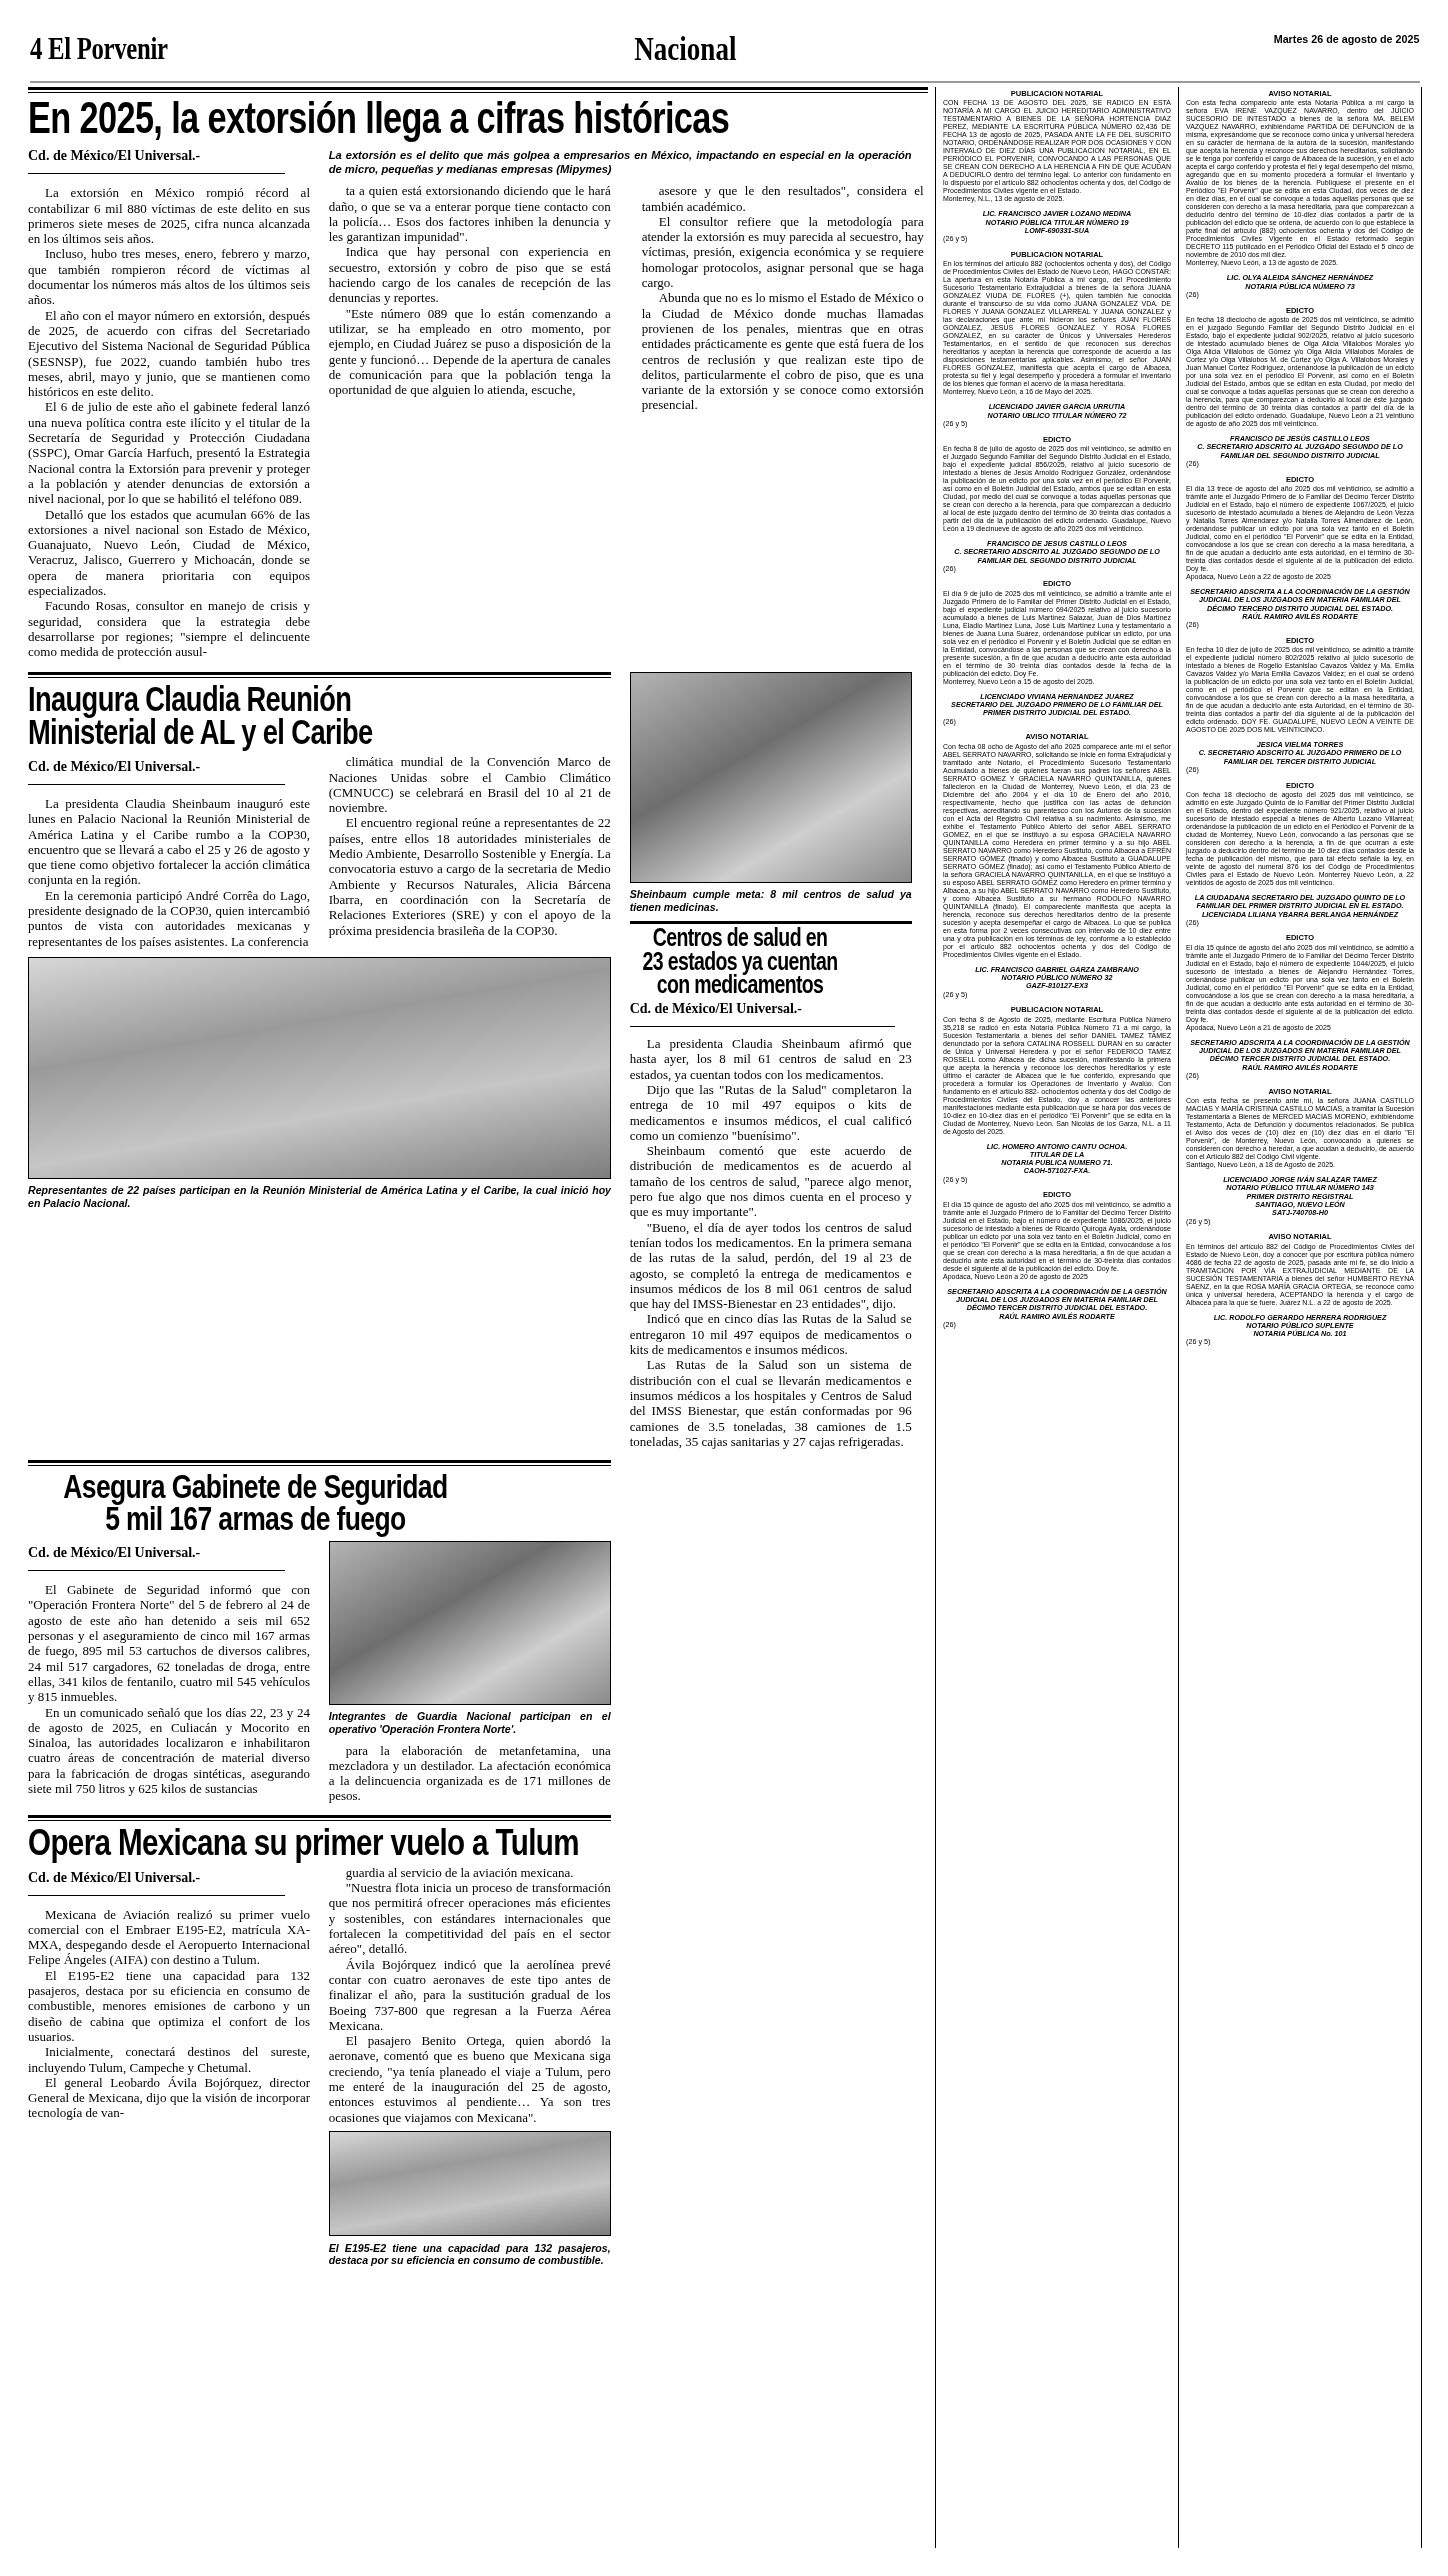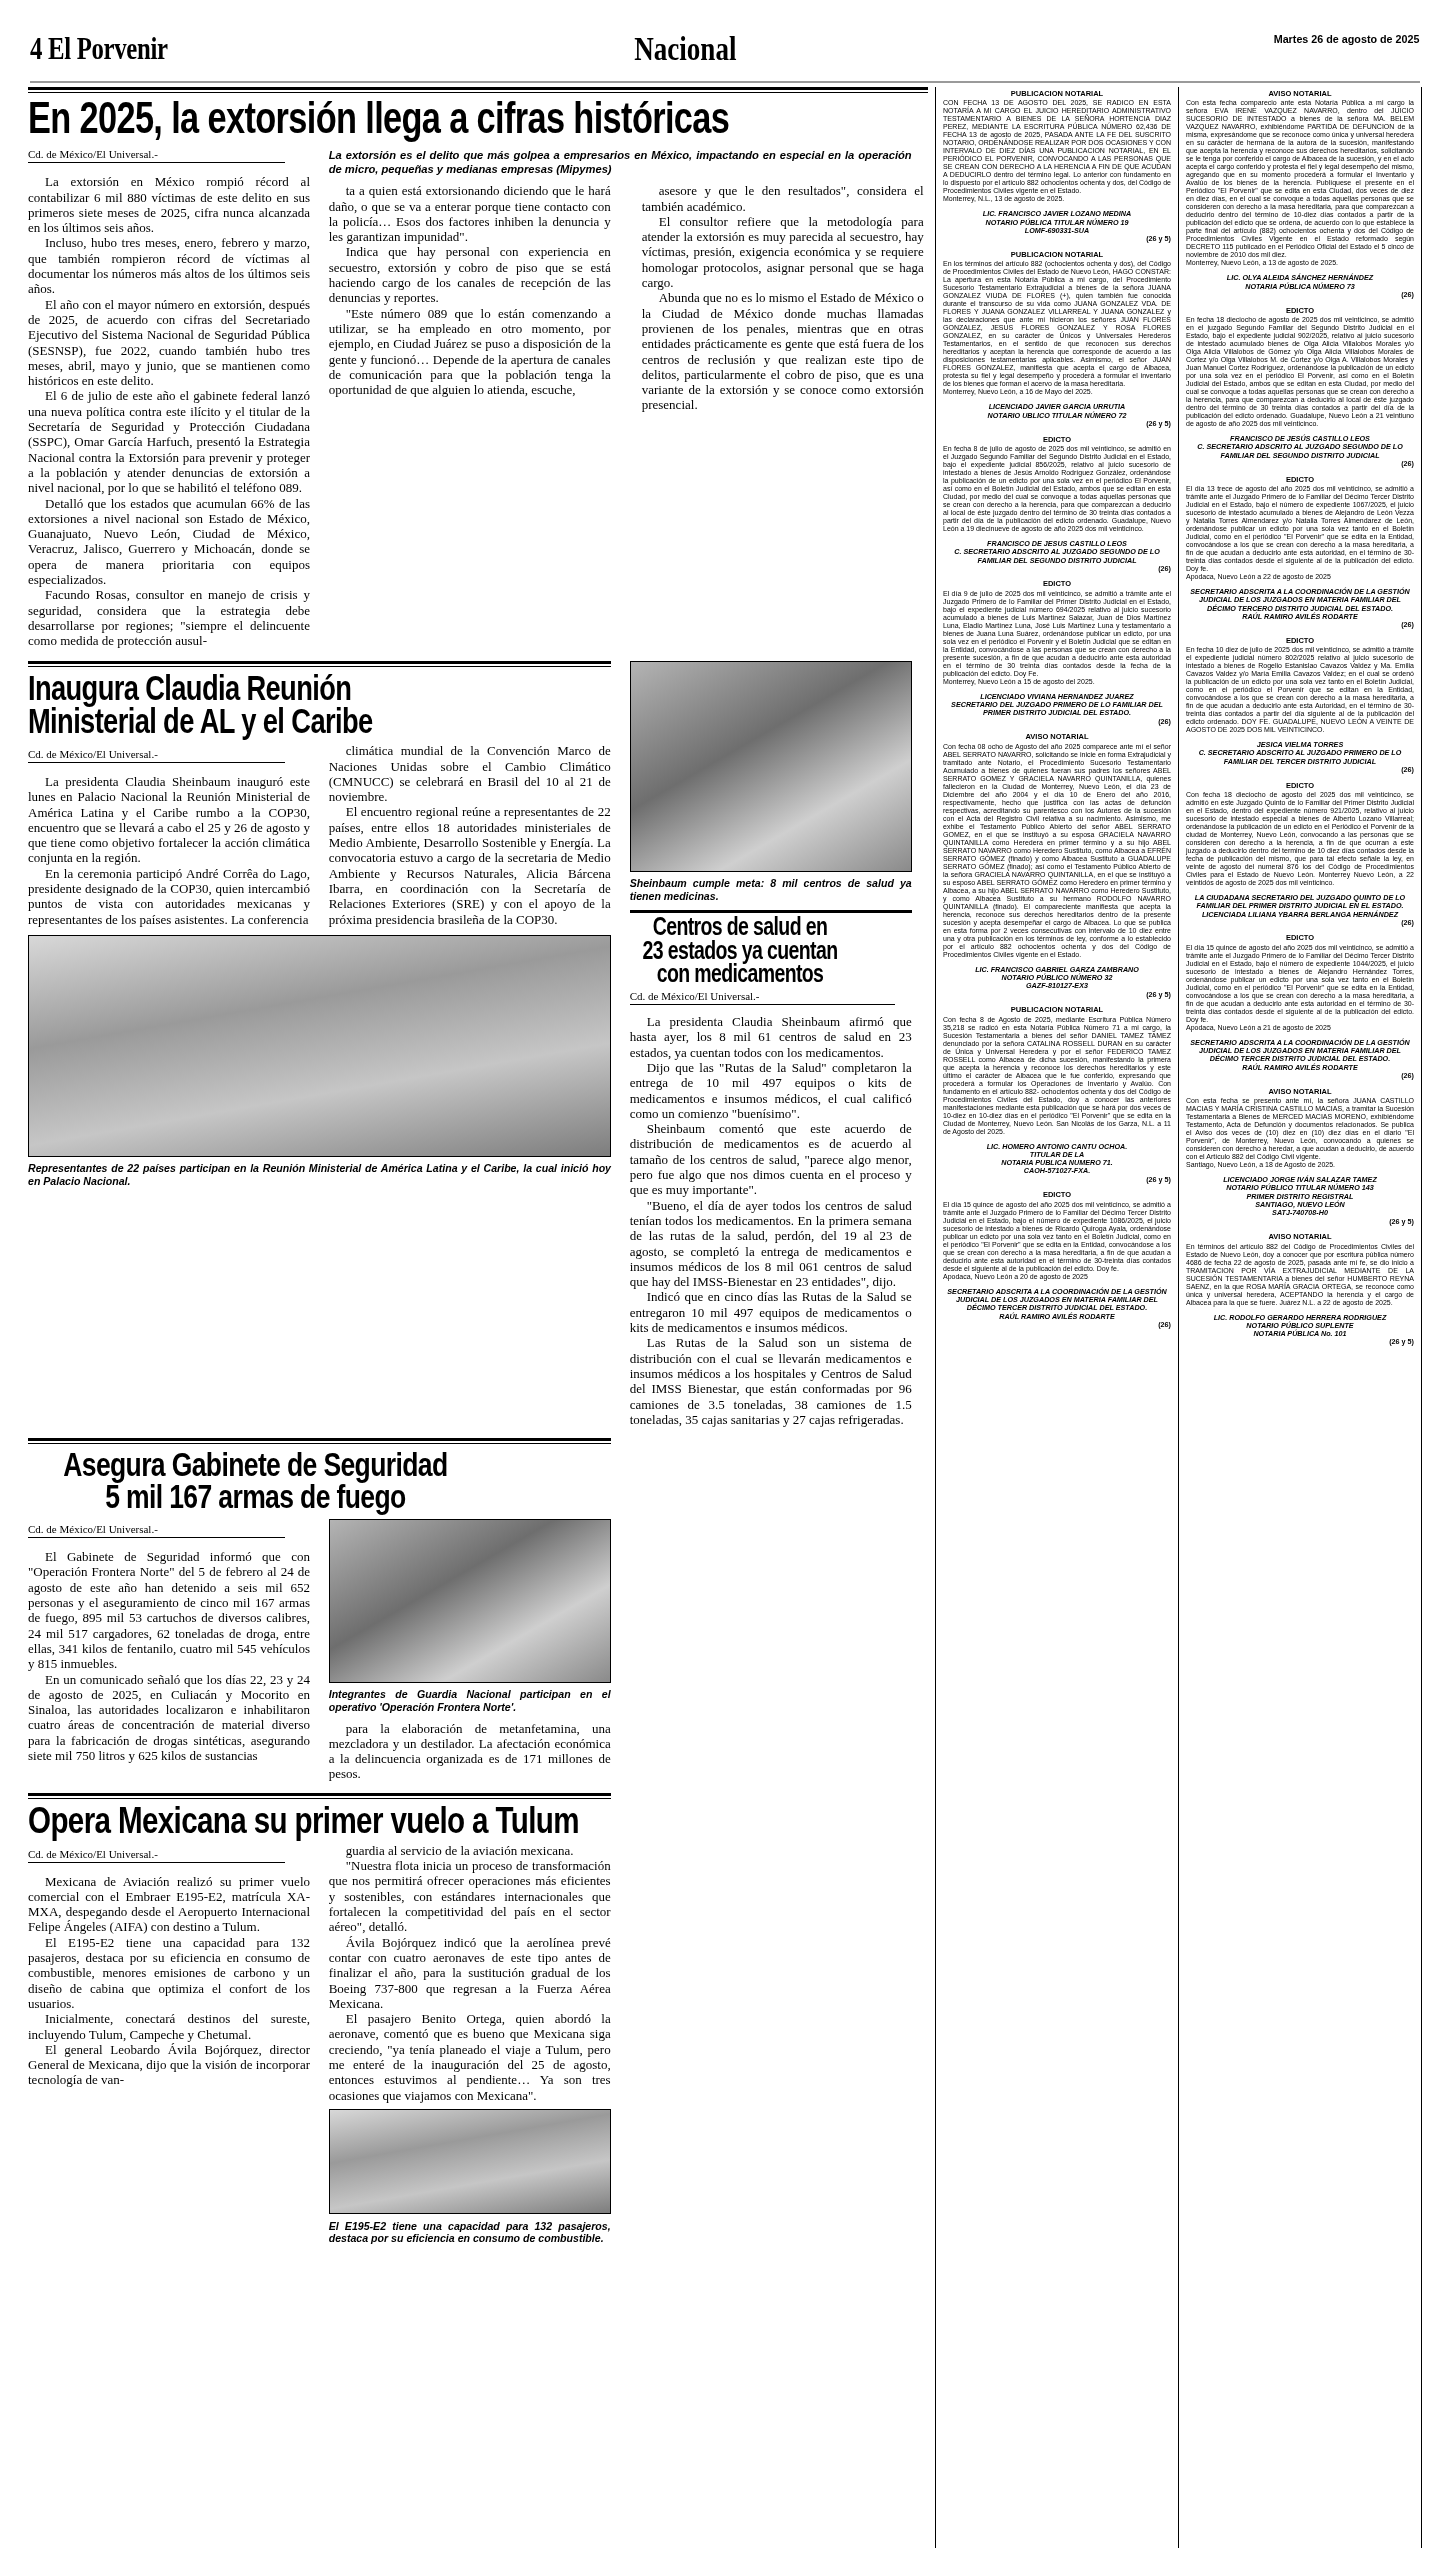--- a/index.html
+++ b/index.html
@@ -105,25 +105,25 @@
     transform-origin: left top;
     white-space: nowrap;
   }
   h1.hl-main   { font-size: 44px; }
   h1.hl-2      { font-size: 42px; text-align: left; }
 
   .hl-center { text-align: center; transform: none; letter-spacing: -0.4px; }
 
   .byline {
     font-family: "Liberation Serif", serif;
-    font-weight: normal;
-    font-size: 11px;
+    font-weight: bold;
+    font-size: 14px;
     border-bottom: 1.6px solid #000;
     display: inline-block;
-    padding-bottom: 2px;
+    padding-bottom: 9px;
     margin: 4.7px 0 0 0;
     width: 257px;
   }
   .col {
     width: 282px;
     flex: 0 0 282px;
   }
 
   p.body {
     font-family: "Liberation Serif", serif;
@@ -214,23 +214,23 @@
     font-family: "Liberation Sans", sans-serif;
     font-weight: bold;
     font-size: 7.2px;
     line-height: 8.3px;
     text-align: center;
     margin-top: 7px;
     font-style: italic;
   }
   .ad-code {
     font-family: "Liberation Sans", sans-serif;
-    font-weight: bold;
+    font-weight: normal;
     font-size: 7.2px;
-    text-align: right;
+    text-align: left;
     line-height: 8.6px;
   }
 </style>
 </head>
 <body>
 
 <div class="page">
 
   <div class="masthead">
     <div class="mast-left">4 El Porvenir</div>

